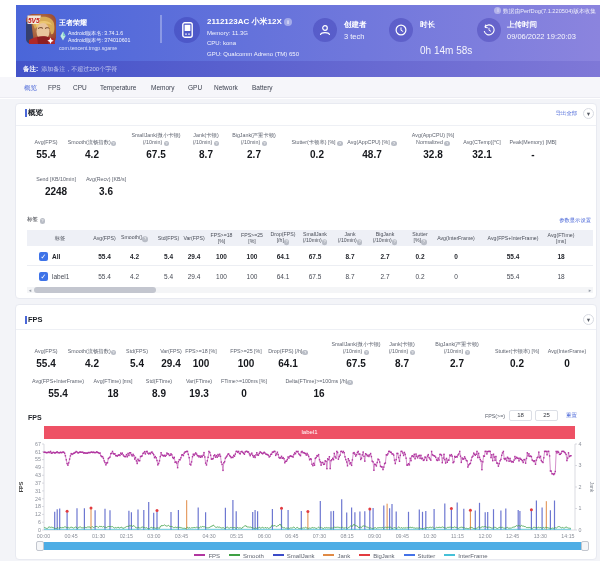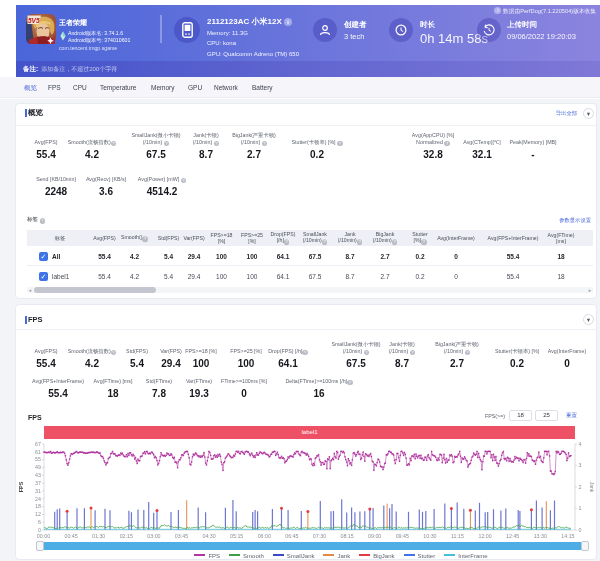--- a/index.html
+++ b/index.html
@@ -80,21 +80,21 @@
     </svg>
   <div class="wtxt" style="left:328px;top:15px;font-size:7.5px;font-weight:bold">创建者</div>
   <div class="wtxt" style="left:328px;top:27px;font-size:7.5px;color:rgba(255,255,255,.92)">3 tech</div>
 
   <div class="circ" style="left:373px;top:13px;width:24px;height:24px"></div>
   <svg class="abs" style="left:379px;top:19px" width="12" height="12">
       <circle cx="6" cy="6" r="4.9" fill="none" stroke="#fff" stroke-width="1.2"></circle>
       <path d="M6 3.4 L6 6.3 L8.2 7.5" fill="none" stroke="#fff" stroke-width="1"></path>
     </svg>
   <div class="wtxt" style="left:404px;top:15px;font-size:7.5px;font-weight:bold">时长</div>
-  <div class="wtxt" style="left:404px;top:26px;font-size:13px;color:rgba(255,255,255,.92)">0h 14m 58s</div>
+  <div class="wtxt" style="left:404px;top:40px;font-size:10px;color:rgba(255,255,255,.92)">0h 14m 58s</div>
 
   <div class="circ" style="left:461px;top:13px;width:24px;height:24px"></div>
   <svg class="abs" style="left:467px;top:19px" width="12" height="12">
       <path d="M2 3 A5 5 0 1 1 1.2 7" fill="none" stroke="#fff" stroke-width="1.1"></path>
       <path d="M2.6 0.6 L2 3.4 L4.8 3.8" fill="none" stroke="#fff" stroke-width="1"></path>
       <path d="M6 3.8 L6 6.3 L8 7.3" fill="none" stroke="#fff" stroke-width="0.9"></path>
     </svg>
   <div class="wtxt" style="left:491px;top:15px;font-size:7.5px;font-weight:bold">上传时间</div>
   <div class="wtxt" style="left:491px;top:27px;font-size:7.5px;color:rgba(255,255,255,.92)">09/06/2022 19:20:03</div>
 
@@ -147,20 +147,26 @@
         <span>BigJank(严重卡顿)<br>(/10min) <span class="q">?</span></span>
       </div>
       <div class="mv">2.7</div>
     </div>
     <div class="mc" style="left:266px;top:27px;width:70px">
 <div class="ml">
         <span>Stutter(卡顿率) [%] <span class="q">?</span></span>
       </div>
       <div class="mv">0.2</div>
     </div>
+    <div class="mc" style="left:326px;top:27px;width:60px">
+<div class="ml">
+        <span>Avg(AppCPU) [%] <span class="q">?</span></span>
+      </div>
+      <div class="mv">48.7</div>
+    </div>
     <div class="mc" style="left:387px;top:27px;width:60px">
 <div class="ml">
         <span>Avg(AppCPU) [%]<br>Normalized <span class="q">?</span></span>
       </div>
       <div class="mv">32.8</div>
     </div>
     <div class="mc" style="left:439px;top:27px;width:54px">
 <div class="ml">
         <span>Avg(CTemp)[℃]</span>
       </div>
@@ -176,26 +182,20 @@
 <div class="ml">
         <span>Send [KB/10min]</span>
       </div>
       <div class="mv">2248</div>
     </div>
     <div class="mc" style="left:60px;top:64px;width:60px">
 <div class="ml">
         <span>Avg(Recv) [KB/s]</span>
       </div>
       <div class="mv">3.6</div>
-    </div>
-    <div class="mc" style="left:114px;top:64px;width:64px">
-<div class="ml">
-        <span>Avg(Power) [mW] <span class="q">?</span></span>
-      </div>
-      <div class="mv">4514.2</div>
     </div>
   <div style="position:absolute;left:11px;top:112px;font-size:5.5px;color:#33363e">标签 <span class="q">?</span></div>
   <div class="blue" style="position:absolute;right:5px;top:113px;font-size:5.3px">参数显示设置</div>
   <div style="position:absolute;left:11px;top:126px;width:566px;height:16px;background:#eef0f6">
     <div class="thc" style="left:18px;width:30px;text-align:center">标签</div>
       <div class="thc" style="left:49.5px;width:56px">Avg(FPS)</div>
       <div class="thc" style="left:79.5px;width:56px">Smooth()<span class="q">?</span></div>
       <div class="thc" style="left:113.5px;width:56px">Std(FPS)</div>
       <div class="thc" style="left:139px;width:56px">Var(FPS)</div>
       <div class="thc" style="left:166.5px;width:56px">FPS&gt;=18<br>[%]</div>
@@ -338,21 +338,21 @@
     <div class="mc" style="left:69px;top:65px;width:56px">
 <div class="ml">
         <span>Avg(FTime) [ms]</span>
       </div>
       <div class="mv">18</div>
     </div>
     <div class="mc" style="left:121px;top:65px;width:44px">
 <div class="ml">
         <span>Std(FTime)</span>
       </div>
-      <div class="mv">7.8</div>
+      <div class="mv">8.9</div>
     </div>
     <div class="mc" style="left:161px;top:65px;width:44px">
 <div class="ml">
         <span>Var(FTime)</span>
       </div>
       <div class="mv">19.3</div>
     </div>
     <div class="mc" style="left:194px;top:65px;width:68px">
 <div class="ml">
         <span>FTime&gt;=100ms [%]</span>

